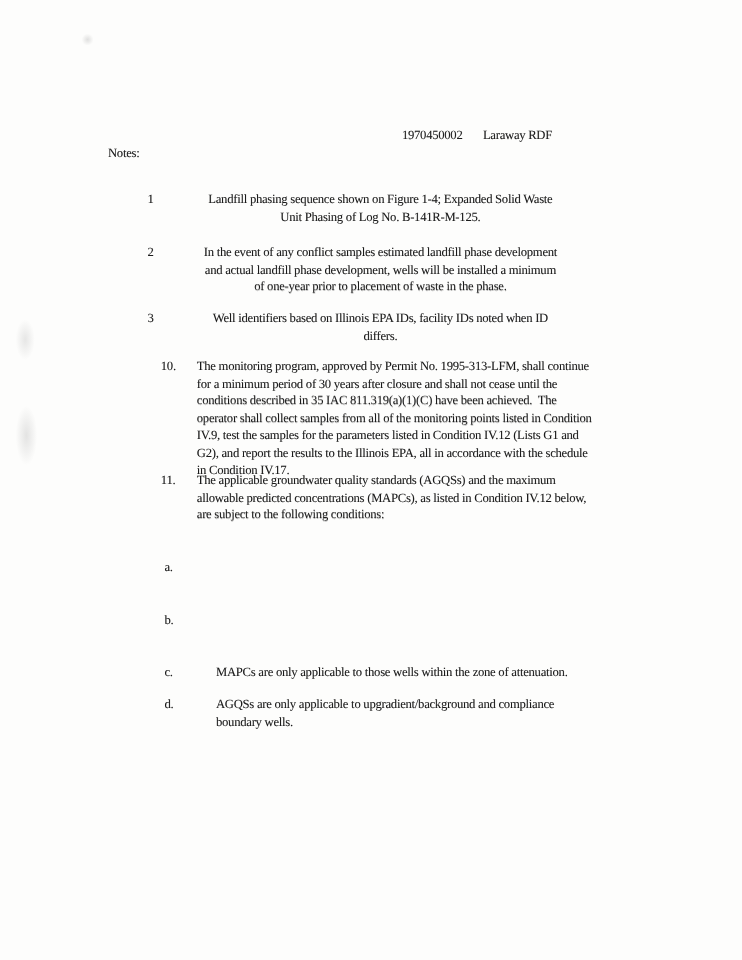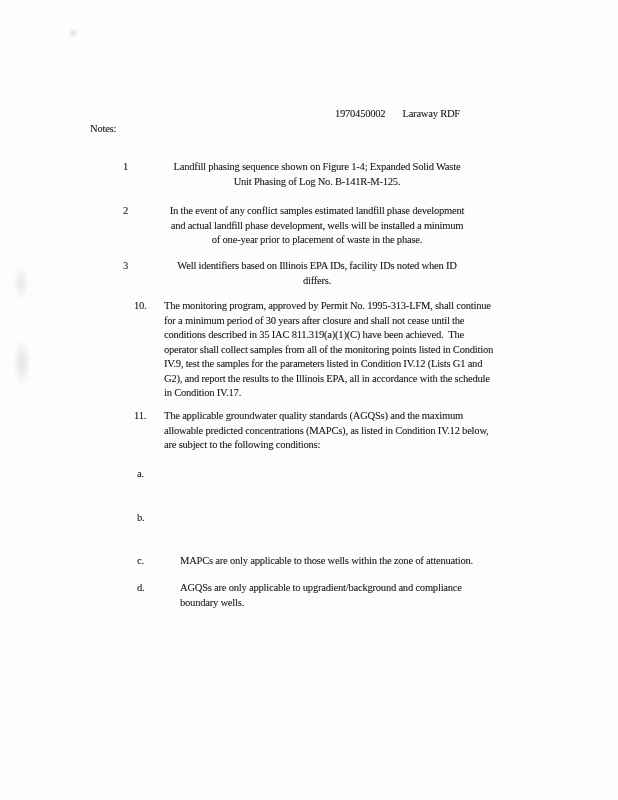--- a/index.html
+++ b/index.html
@@ -40,21 +40,21 @@
   .cond-text { width: 372px; white-space: pre-wrap; margin: 0; }
 
   .sub-row { left: 137px; }
   .sub-letter { width: 43px; flex: none; }
   .sub-text { width: 315px; white-space: pre-wrap; }
 
   .note-1 { top: 160px; }
   .note-2 { top: 204px; }
   .note-3 { top: 259px; }
   .cond-10 { top: 299px; }
-  .cond-11 { top: 409px; }
+  .cond-11 { top: 394px; }
   .sub-a { top: 467px; }
   .sub-b { top: 511px; }
   .sub-c { top: 554px; }
   .sub-d { top: 581px; }
 
   .smudge { position: absolute; pointer-events: none; }
   .smudge-1 {
     left: 13px; top: 266px; width: 16px; height: 34px;
     background: radial-gradient(ellipse at center, rgba(110,110,110,0.16), rgba(110,110,110,0) 70%);
   }

